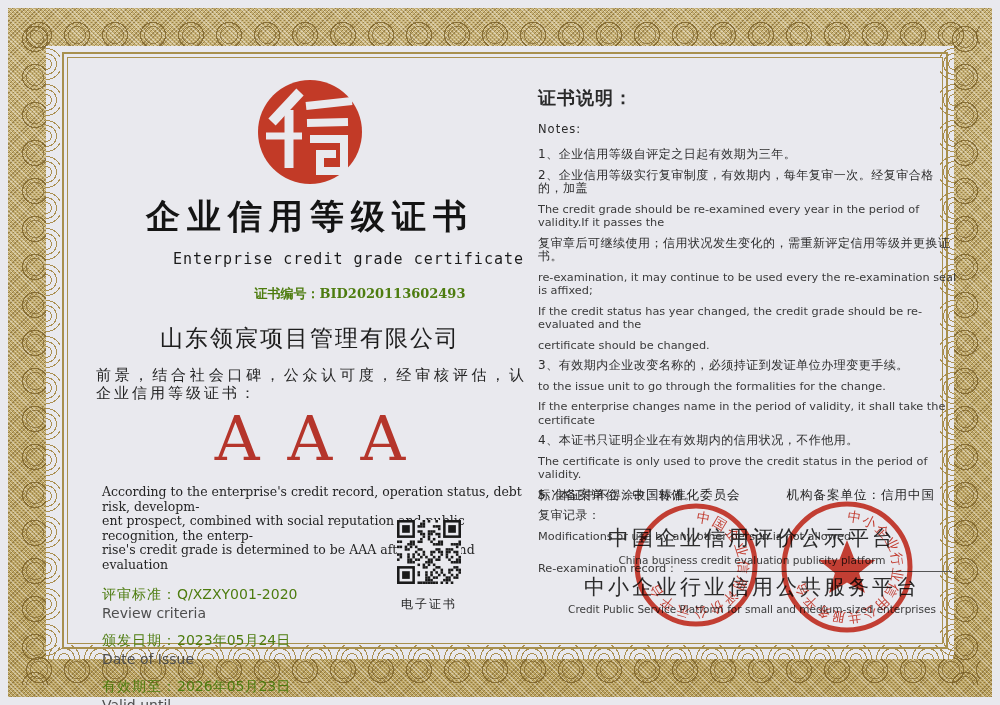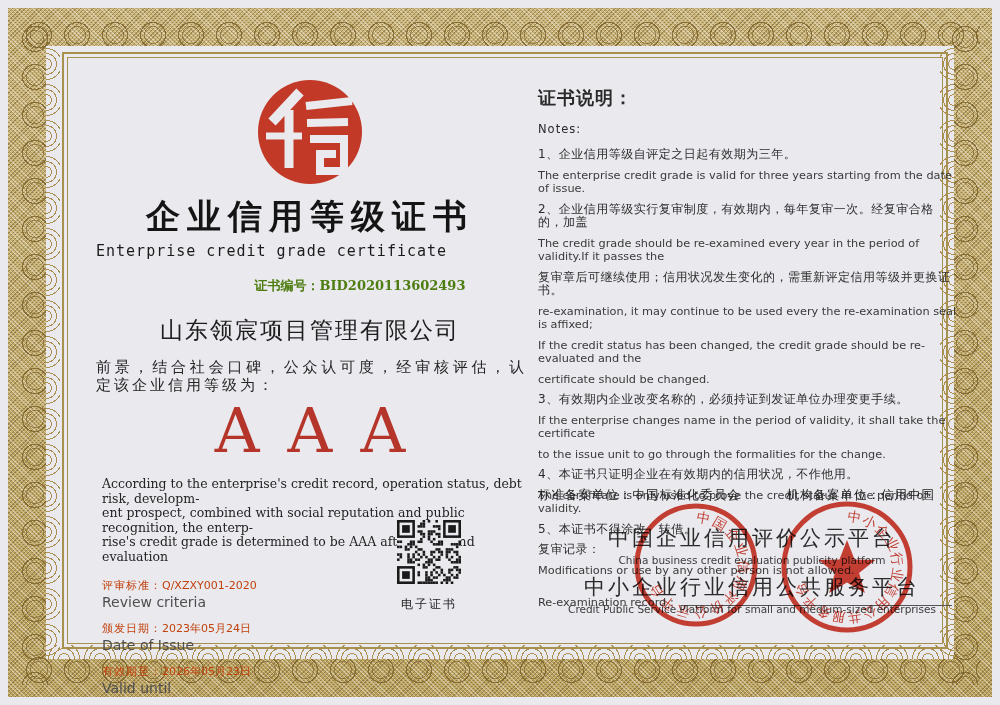--- a/index.html
+++ b/index.html
@@ -49,31 +49,31 @@
       radial-gradient(circle 16px at 100% 50%, transparent 10px, #ab9052 10px 11px, transparent 11px),
       radial-gradient(circle 10px at 100% 50%, transparent 5px, #ab9052 5px 6px, transparent 6px);
     background-size:14px 36px;background-repeat:repeat-y;}
   .frame{position:absolute;left:62px;top:52px;right:52px;bottom:56px;border:2px solid #a8904e;}
   .frame::after{content:'';position:absolute;inset:3px;border:1px solid #a8904e;}
 
   
   .left-col{position:absolute;left:96px;top:78px;width:428px;color:#1e1e1e;}
   .logo-wrap{width:108px;margin:0 auto;}
   .cert-title{margin-top:4px;text-align:center;font-size:34px;font-weight:bold;letter-spacing:7px;color:#141414;white-space:nowrap;}
-  .cert-subtitle{margin-top:2px;text-align:left;font-family:"DejaVu Sans Mono","Liberation Mono",monospace;font-size:15px;letter-spacing:1px;color:#1b1b1b;}
+  .cert-subtitle{margin-top:10px;text-align:right;font-family:"DejaVu Sans Mono","Liberation Mono",monospace;font-size:15px;letter-spacing:1px;color:#1b1b1b;}
   .certno-row{margin-top:17px;text-align:center;transform:translateX(50px);font-family:"DejaVu Serif","Liberation Serif",serif;font-weight:bold;font-size:13px;color:#4d7c0f;}
   .company{margin-top:20px;text-align:center;font-size:23px;letter-spacing:2px;color:#1d1d1d;}
   .statement-cn{margin-top:12px;font-size:15px;line-height:18px;color:#252525;}
   .statement-cn .jl{text-align:justify;text-align-last:justify;}
   .statement-cn .ll{text-align:left;letter-spacing:3px;}
   .grade{margin-top:0;text-align:center;font-family:"DejaVu Serif","Liberation Serif",serif;font-size:62px;letter-spacing:28px;margin-right:-28px;color:#b5352b;}
   .statement-en{margin-top:10px;font-family:"DejaVu Serif","Liberation Serif",serif;font-size:12.5px;line-height:14.5px;color:#242424;padding-left:6px;}
   .details{margin-top:14px;padding-left:6px;}
   .det{margin-bottom:11px;}
-  .det-main{font-size:11px;color:#c2410c;}
+  .det-main{font-size:14px;color:#4d7c0f;}
   .det-main .lab{letter-spacing:1px;}
   .det-sub{font-size:14px;color:#4e4e4e;margin-top:1px;}
   .qr-block{position:absolute;left:393px;top:442px;width:72px;text-align:center;}
   .qr-label{margin-top:8px;font-size:12px;color:#222;letter-spacing:2px;}
 
   
   .right-col{position:absolute;left:538px;top:86px;width:420px;color:#2a2a2a;}
   .nh{font-size:18px;font-weight:bold;margin-bottom:12px;letter-spacing:1px;}
   .nh-en{font-weight:normal;font-size:11.5px;}
   .note-line{margin-bottom:7px;line-height:13.5px;}
@@ -123,21 +123,21 @@
       </svg>
     </div>
     <div class="cert-title">企业信用等级证书</div>
     <div class="cert-subtitle">Enterprise credit grade certificate</div>
     <div class="certno-row">
       <span>证书编号：</span><span>BID2020113602493</span>
     </div>
     <div class="company">山东领宸项目管理有限公司</div>
     <div class="statement-cn">
       <div class="jl">前景，结合社会口碑，公众认可度，经审核评估，认</div>
-      <div class="ll">定该企业信用等级为：</div>
+      <div class="ll">企业信用等级证书：</div>
     </div>
     <div class="grade">AAA</div>
     <div class="statement-en">
       <div>According to the enterprise's credit record, operation status, debt risk, developm-</div>
       <div>ent prospect, combined with social reputation and public recognition, the enterp-</div>
       <div>rise's credit grade is determined to be AAA after audit and evaluation</div>
     </div>
 
     <div class="details">
       <div class="det">
@@ -340,30 +340,29 @@
         <rect x="1" y="19" width="5" height="5" fill="#e9e9ee"></rect>
         <rect x="2" y="20" width="3" height="3" fill="#1a1a1a"></rect>
       </svg>
     <div class="qr-label">电子证书</div>
   </div>
 
   <div class="right-col">
     <div class="nh">证书说明：</div>
     <div class="nh nh-en">Notes:</div>
     <div class="note-line cn">1、企业信用等级自评定之日起有效期为三年。</div>
-    <div class="note-line en">The enterprise credit grade is valid for three years starting from the date of issue.</div>
     <div class="note-line cn">2、企业信用等级实行复审制度，有效期内，每年复审一次。经复审合格的，加盖</div>
     <div class="note-line en">The credit grade should be re-examined every year in the period of validity.If it passes the</div>
     <div class="note-line cn">复审章后可继续使用；信用状况发生变化的，需重新评定信用等级并更换证书。</div>
     <div class="note-line en">re-examination, it may continue to be used every the re-examination seal is affixed;</div>
-    <div class="note-line en">If the credit status has been changed, the credit grade should be re-evaluated and the</div>
+    <div class="note-line en">If the credit status has year changed, the credit grade should be re-evaluated and the</div>
     <div class="note-line en">certificate should be changed.</div>
     <div class="note-line cn">3、有效期内企业改变名称的，必须持证到发证单位办理变更手续。</div>
+    <div class="note-line en">to the issue unit to go through the formalities for the change.</div>
     <div class="note-line en">If the enterprise changes name in the period of validity, it shall take the certificate</div>
-    <div class="note-line en">to the issue unit to go through the formalities for the change.</div>
     <div class="note-line cn">4、本证书只证明企业在有效期内的信用状况，不作他用。</div>
     <div class="note-line en">The certificate is only used to prove the credit status in the period of validity.</div>
     <div class="note-line cn">5、本证书不得涂改、转借。</div>
     <div class="note-line cn">复审记录：</div>
     <div class="note-line en">Modifications or use by any other person is not allowed.</div>
     <div class="record-row">
       <span>Re-examination record：</span><span class="record-line"></span>
     </div>
   </div>
 

